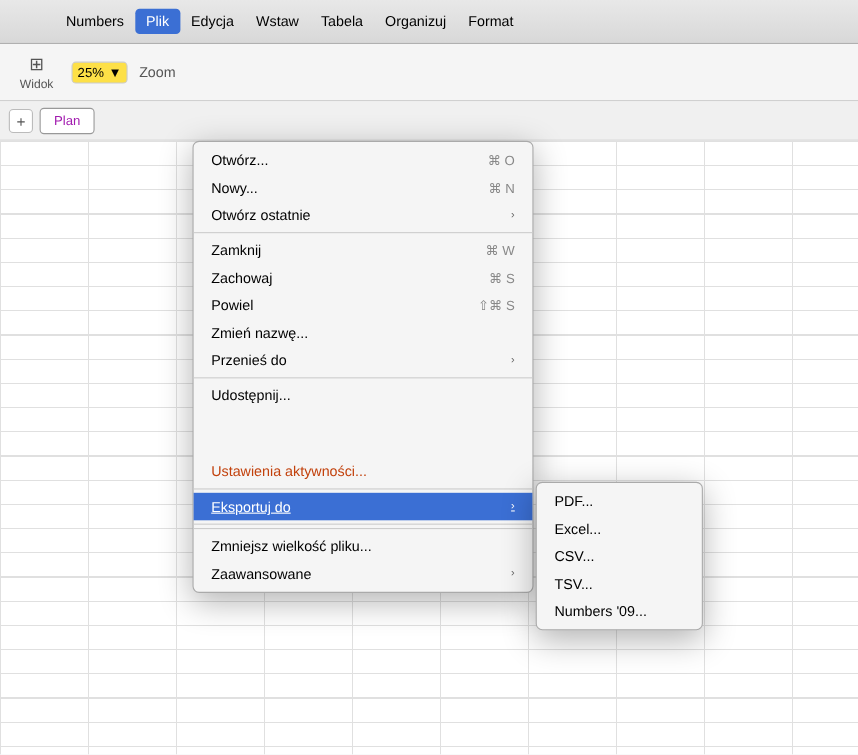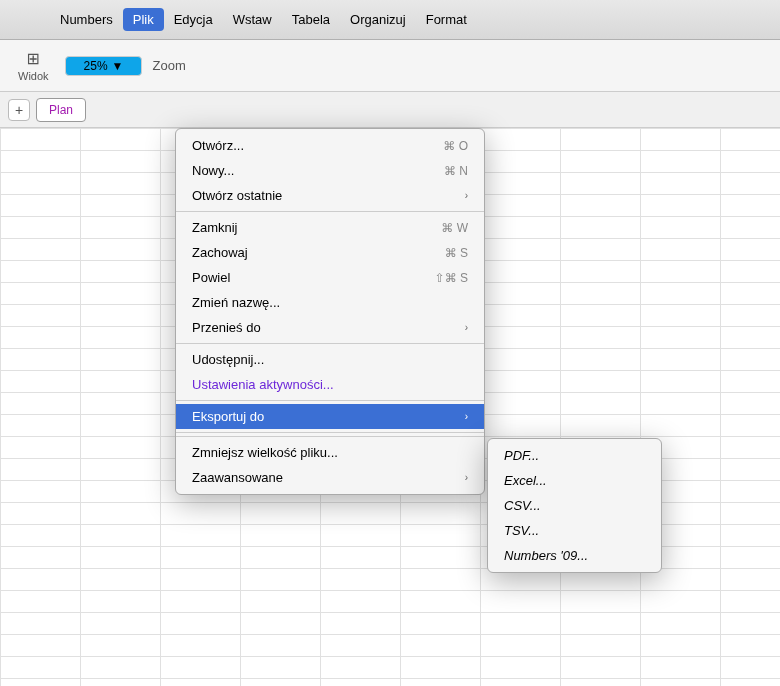--- a/index.html
+++ b/index.html
@@ -66,22 +66,22 @@
       gap: 2px;
     }
     .toolbar-icon {
       font-size: 16px;
     }
     .zoom-box {
       display: flex;
       align-items: center;
       border: 1px solid #ccc;
       border-radius: 4px;
-      background: #0ea5e9;
-      padding: 2px 18px;
+      background: #fde047;
+      padding: 2px 5px;
       font-size: 12px;
       gap: 4px;
     }
 
     
     .sheets-bar {
       height: 36px;
       background: #f0f0f0;
       border-bottom: 1px solid #ccc;
       display: flex;
@@ -153,24 +153,26 @@
       justify-content: space-between;
       padding: 5px 16px;
       cursor: pointer;
       font-size: 13px;
       color: #000;
       white-space: nowrap;
     }
     .menu-item.highlighted {
       background: #3b6fd4;
       color: #fff;
+      text-decoration: underline;
     }
     .menu-item.disabled {
-      color: #6d28d9;
+      color: #c2410c;
       cursor: default;
+      margin-top: 44px;
     }
 
     .menu-shortcut {
       color: #888;
       font-size: 12px;
     }
     .menu-item.disabled .menu-shortcut {
       color: #aaa;
     }
 
@@ -187,28 +189,27 @@
     .menu-item.highlighted .menu-arrow,
     .menu-item:hover .menu-arrow {
       color: #fff;
     }
 
     
     .submenu {
       position: absolute;
       top: 0px;
       left: 487px;
-      width: 175px;
+      width: 152px;
       background: #f5f5f5;
       border: 1px solid #aaa;
       border-radius: 6px;
       box-shadow: 0 8px 30px rgba(0,0,0,0.3);
       padding: 4px 0;
       z-index: 300;
-      font-style: italic;
     }
     .submenu-item {
       display: flex;
       align-items: center;
       padding: 5px 16px;
       cursor: pointer;
       font-size: 13px;
       color: #000;
     }
 

